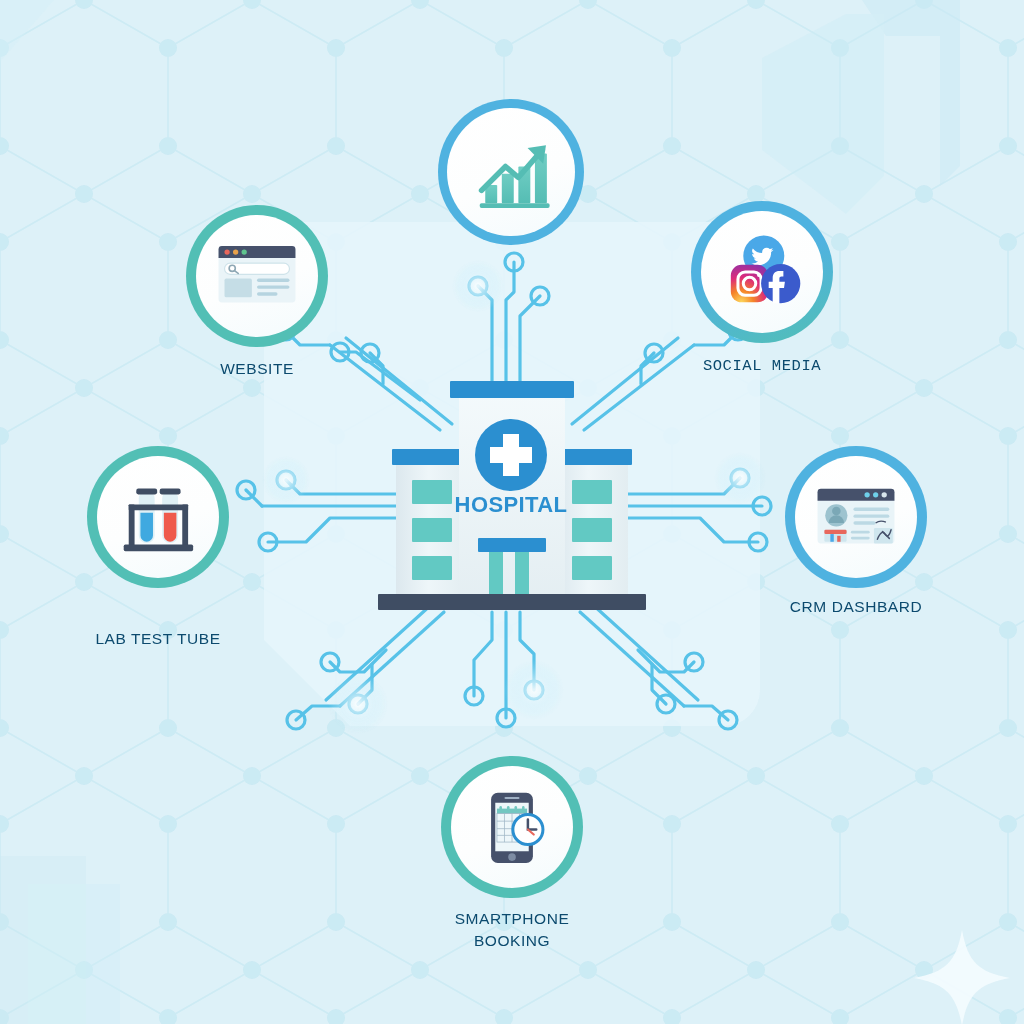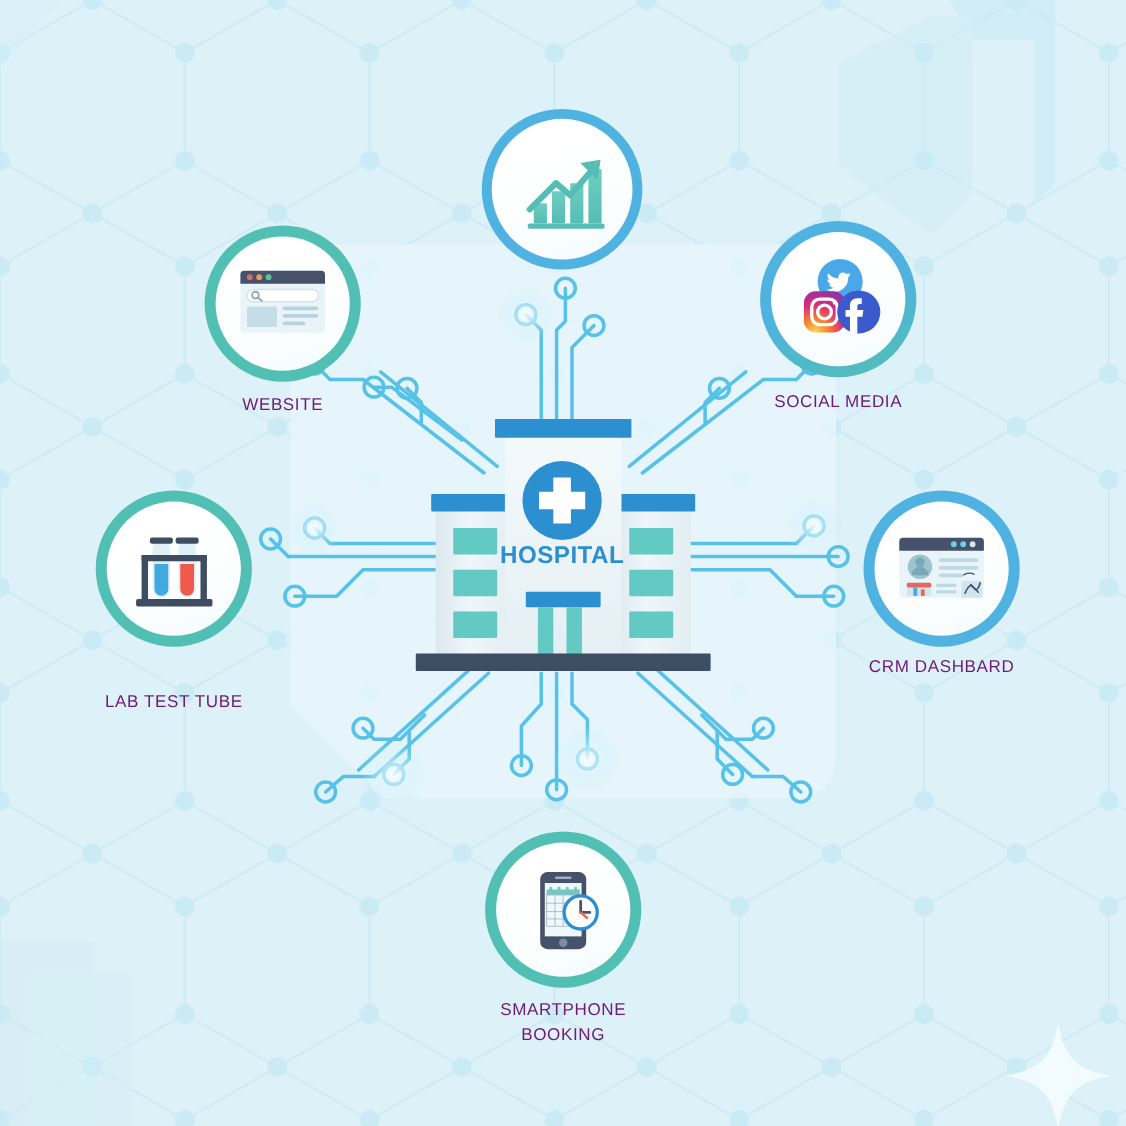--- a/index.html
+++ b/index.html
@@ -22,21 +22,21 @@
     overflow:hidden;
   }
   .ring-inner {
     position:absolute; border-radius:50%;
     background:linear-gradient(160deg,#ffffff 0%,#fdfefe 55%,#f4fbfd 100%);
     display:flex; align-items:center; justify-content:center;
   }
   .node-label {
     position:absolute; width:260px; left:50%; transform:translateX(-50%);
     text-align:center;
-    color:#701a75;
+    color:#0c4a6e;
     font-size:15.5px; letter-spacing:0.55px; font-weight:400;
     line-height:1.45;
     white-space:pre-line;
   }
 </style>
 </head>
 <body style="background: rgb(221, 241, 248);">
 
 <div id="stage">
 
@@ -385,21 +385,21 @@
 
         <circle cx="74" cy="58" r="18" fill="#ffffff" stroke="#2b8fd0" stroke-width="3.6"></circle>
         <path d="M74 46 v12 h10" fill="none" stroke="#46516b" stroke-width="3" stroke-linecap="round"></path>
         <path d="M74 58 l7 6" fill="none" stroke="#e8675c" stroke-width="2.6" stroke-linecap="round"></path>
       </svg>
     </div>
   </div>
 
   <div class="node-label" style="left:257px; top:358px;">WEBSITE</div>
 
-  <div class="node-label" style="left:762px; top:355px;">SOCIAL MEDIA</div>
+  <div class="node-label" style="left:762px; top:355px;font-family:Liberation Mono, monospace;">SOCIAL MEDIA</div>
 
   <div class="node-label" style="left:158px; top:628px;">LAB TEST TUBE</div>
 
   <div class="node-label" style="left:856px; top:596px;">CRM DASHBARD</div>
 
   <div class="node-label" style="left:512px; top:908px;">SMARTPHONE
 BOOKING</div>
 
 </div>
 

